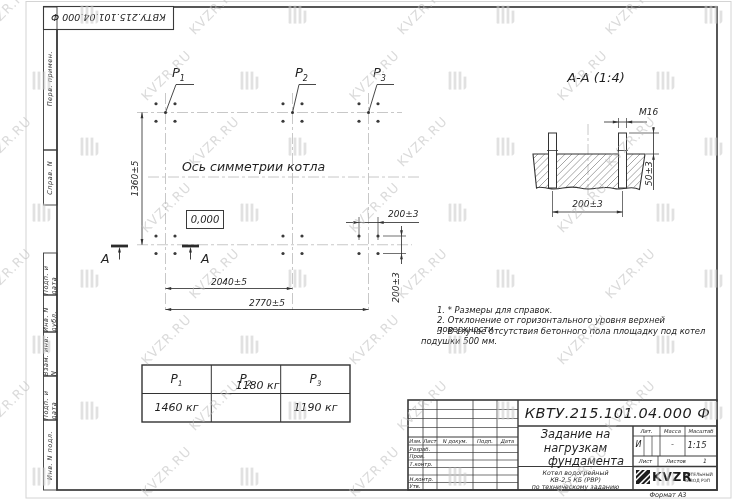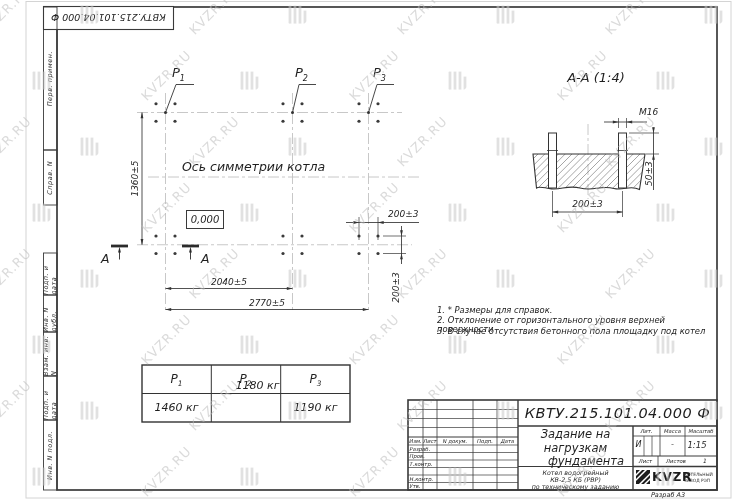--- a/index.html
+++ b/index.html
@@ -283,20 +283,21 @@
   <div class="lbl ctr" style="left:211px;top:373px;width:69px;font-size:12px"><span>Р</span><sub>2</sub></div>
   <div class="lbl ctr" style="left:281px;top:373px;width:69px;font-size:12px"><span>Р</span><sub>3</sub></div>
   <div class="lbl ctr" style="left:142px;top:402px;width:69px;font-size:11px">1460 кг</div>
   <div class="lbl ctr" style="left:211px;top:380px;width:93px;font-size:11px">1180 кг</div>
   <div class="lbl ctr" style="left:281px;top:402px;width:69px;font-size:11px">1190 кг</div>
 
   <div class="lbl" style="left:421px;top:306px;width:298px;white-space:normal">
     <div class="note-line ind">1. * Размеры для справок.</div>
     <div class="note-line ind">2. Отклонение от горизонтального уровня верхней поверхности</div>
     <div class="note-line ind">3. В случае отсутствия бетонного пола площадку под котел</div>
+    <div class="note-line">подушки 500 мм.</div>
   </div>
 
   <div class="lbl ctr" style="left:520px;top:406px;width:195px;font-size:14.5px;letter-spacing:.5px">КВТУ.215.101.04.000  Ф</div>
   <div class="lbl ctr" style="left:518px;top:429px;width:115px;font-size:11.5px">Задание на</div>
   <div class="lbl ctr" style="left:518px;top:442.5px;width:115px;font-size:11.5px">нагрузкам</div>
   <div class="lbl ctr" style="left:518px;top:456px;width:136px;font-size:11.5px">фундамента</div>
   <div class="lbl ctr" style="left:518px;top:469.5px;width:115px;font-size:6.3px">Котел водогрейный</div>
   <div class="lbl ctr" style="left:518px;top:476.5px;width:115px;font-size:6.3px">КВ-2,5 КБ (РВР)</div>
   <div class="lbl ctr" style="left:518px;top:483.5px;width:115px;font-size:6.3px">по техническому заданию</div>
 
@@ -330,21 +331,21 @@
         <line x1="-2" y1="12" x2="12" y2="-2"></line>
         <line x1="2" y1="16" x2="16" y2="2"></line>
         <line x1="7" y1="16" x2="16" y2="7"></line>
       </g>
     </svg>
   </div>
   <div class="lbl kvzr-name" style="left:652px;top:471px">KVZR</div>
   <div class="lbl" style="left:684px;top:473px;font-size:4.4px;font-style:normal;color:#333">КОТЕЛЬНЫЙ</div>
   <div class="lbl" style="left:684px;top:479px;font-size:4.4px;font-style:normal;color:#333">ЗАВОД РЭП</div>
 
-  <div class="lbl ctr" style="left:628px;top:491.5px;width:80px;font-size:6.5px">Разраб А3</div>
+  <div class="lbl ctr" style="left:628px;top:491.5px;width:80px;font-size:6.5px">Формат А3</div>
 
   <div id="watermarks">
       <div class="wm wmt" style="left: -26px; top: 2px;">KVZR.RU</div>
       <div class="wm" style="left: 78px; top: 2px;"><svg width="24" height="24" viewBox="0 0 24 24">
           <g transform="rotate(-45 12 12)" fill="#c9c9c9">
             <rect x="3" y="4" width="18" height="2.8"></rect>
             <rect x="3" y="9" width="18" height="2.8"></rect>
             <rect x="3" y="14" width="18" height="2.8"></rect>
             <rect x="3" y="19" width="13" height="2.8"></rect>
           </g>

